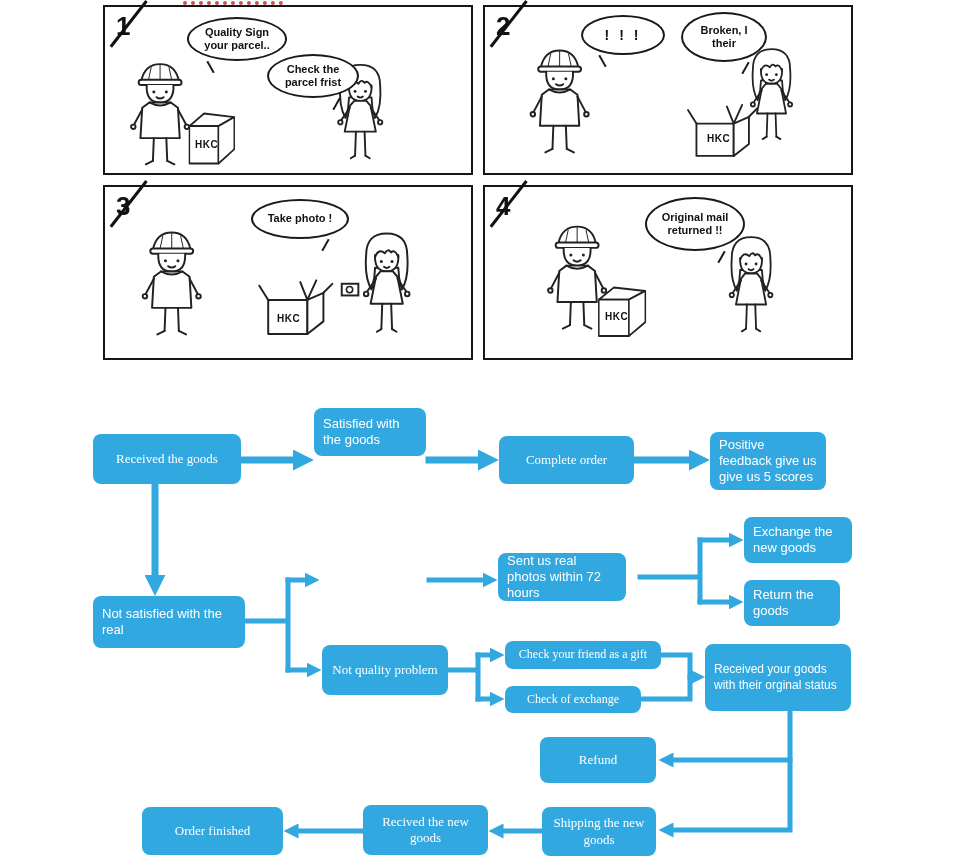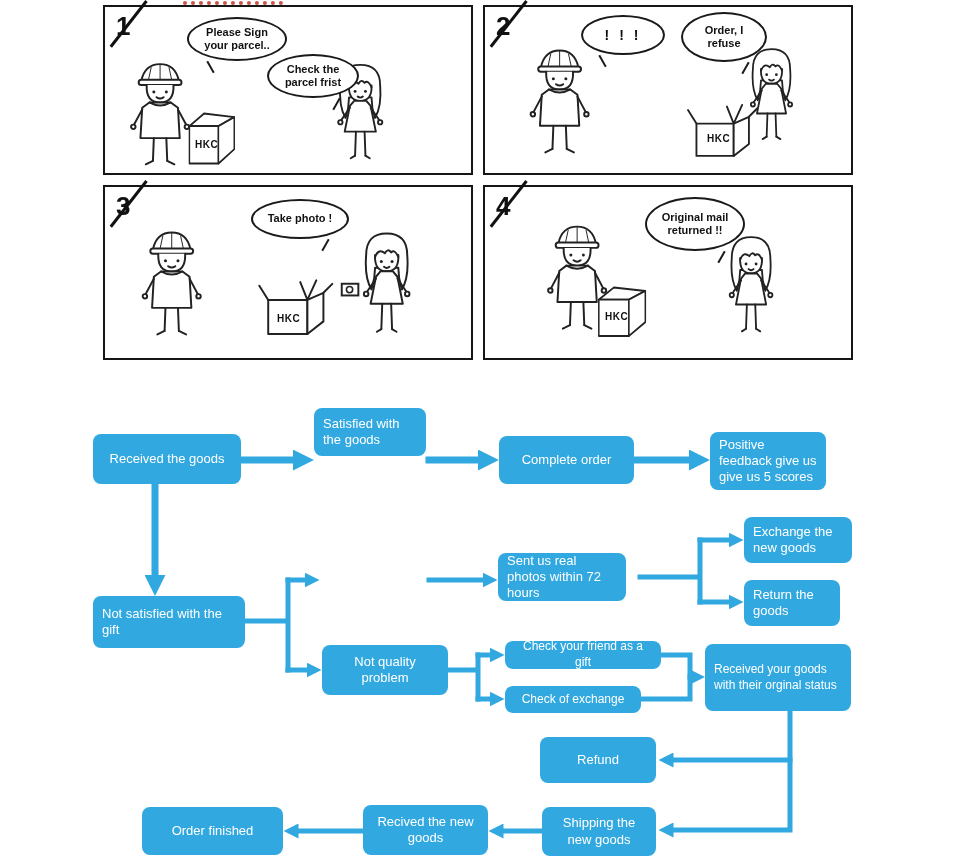--- a/index.html
+++ b/index.html
@@ -23,21 +23,21 @@
   .box-label { position:absolute; font-weight:700; font-size:10px; letter-spacing:.5px; color:#111; z-index:2;
                font-family:"Liberation Sans",sans-serif; }
   .red-scrap { position:absolute; left:183px; top:0; width:100px; height:5px;
                border-bottom:4px dotted #c43326; opacity:.85; }
 
   
   .connectors { position:absolute; left:0; top:0; width:958px; height:866px; pointer-events:none; }
   .node { position:absolute; background:var(--accent); color:#fff; border-radius:8px;
           display:flex; align-items:center; padding:4px 9px;
           font-size:13px; line-height:1.25; font-family:"Liberation Sans",sans-serif; }
-  .node.c { justify-content:center; text-align:center; }
+  .node.c { justify-content:center; text-align:center;font-family:Liberation Serif, serif; }
   .node.sm { font-size:12px; line-height:1.3; }
 </style>
 </head>
 <body>
 
 <svg width="0" height="0" style="position:absolute" aria-hidden="true">
   <defs>
     <symbol id="sym-man" viewBox="0 0 70 130" preserveAspectRatio="none">
       <g fill="#fff" stroke="#222" stroke-width="2.2" stroke-linecap="round" stroke-linejoin="round">
         <path d="M14 24 Q18 5 35 5 Q52 5 56 24 Z"></path>
@@ -95,41 +95,41 @@
 
   <div class="panel" style="left:103px;top:5px;width:370px;height:170px">
     <span class="slash"></span>
     <span class="panel-number">1</span>
     <svg class="art" viewBox="0 0 370 170">
       <use href="#sym-man" x="22" y="54" width="64" height="116"></use>
       <use href="#sym-box" x="80" y="100" width="54" height="64"></use>
       <use href="#sym-girl" x="228" y="54" width="62" height="114"></use>
     </svg>
     <div class="bubble" style="left:82px;top:10px;width:100px;height:44px">
-      <span>Please Sign your parcel..</span>
+      <span>Quality Sign your parcel..</span>
     </div>
     <div class="bubble tail-r" style="left:162px;top:47px;width:92px;height:44px">
       <span>Check the parcel frist</span>
     </div>
     <span class="box-label" style="left:90px;top:132px">HKC</span>
   </div>
 
   <div class="panel" style="left:483px;top:5px;width:370px;height:170px">
     <span class="slash"></span>
     <span class="panel-number">2</span>
     <svg class="art" viewBox="0 0 370 170">
       <use href="#sym-man" x="42" y="40" width="64" height="118"></use>
       <use href="#sym-box-open" x="202" y="95" width="78" height="61"></use>
       <use href="#sym-girl" x="262" y="38" width="58" height="110"></use>
     </svg>
     <div class="bubble excl" style="left:96px;top:8px;width:84px;height:40px">
       <span>! ! !</span>
     </div>
     <div class="bubble tail-r" style="left:196px;top:5px;width:86px;height:50px">
-      <span>Order, I refuse</span>
+      <span>Broken, I their</span>
     </div>
     <span class="box-label" style="left:222px;top:126px">HKC</span>
   </div>
 
   <div class="panel" style="left:103px;top:185px;width:370px;height:175px">
     <span class="slash"></span>
     <span class="panel-number">3</span>
     <svg class="art" viewBox="0 0 370 175">
       <use href="#sym-man" x="34" y="42" width="64" height="118"></use>
       <use href="#sym-box-open" x="152" y="90" width="82" height="64"></use>
@@ -190,21 +190,21 @@
       <path d="M790 760 H672" marker-end="url(#ah)"></path>
       <path d="M540 831 H502" marker-end="url(#ah)"></path>
       <path d="M361 831 H297" marker-end="url(#ah)"></path>
     </g>
   </svg>
 
   <div class="node c" style="left:93px;top:434px;width:148px;height:50px">Received the goods</div>
   <div class="node" style="left:314px;top:408px;width:112px;height:48px">Satisfied with the goods</div>
   <div class="node c" style="left:499px;top:436px;width:135px;height:48px">Complete order</div>
   <div class="node" style="left:710px;top:432px;width:116px;height:58px">Positive feedback give us give us 5 scores</div>
-  <div class="node" style="left:93px;top:596px;width:152px;height:52px">Not satisfied with the gift</div>
+  <div class="node" style="left:93px;top:596px;width:152px;height:52px">Not satisfied with the real</div>
   <div class="node" style="left:498px;top:553px;width:128px;height:48px">Sent us real photos within 72 hours</div>
   <div class="node" style="left:744px;top:517px;width:108px;height:46px">Exchange the new goods</div>
   <div class="node" style="left:744px;top:580px;width:96px;height:46px">Return the goods</div>
   <div class="node c" style="left:322px;top:645px;width:126px;height:50px">Not quality problem</div>
   <div class="node c sm" style="left:505px;top:641px;width:156px;height:28px">Check your friend as a gift</div>
   <div class="node c sm" style="left:505px;top:686px;width:136px;height:27px">Check of exchange</div>
   <div class="node sm" style="left:705px;top:644px;width:146px;height:67px">Received your goods with their orginal status</div>
   <div class="node c" style="left:540px;top:737px;width:116px;height:46px">Refund</div>
   <div class="node c" style="left:542px;top:807px;width:114px;height:49px">Shipping the new goods</div>
   <div class="node c" style="left:363px;top:805px;width:125px;height:50px">Recived the new goods</div>

